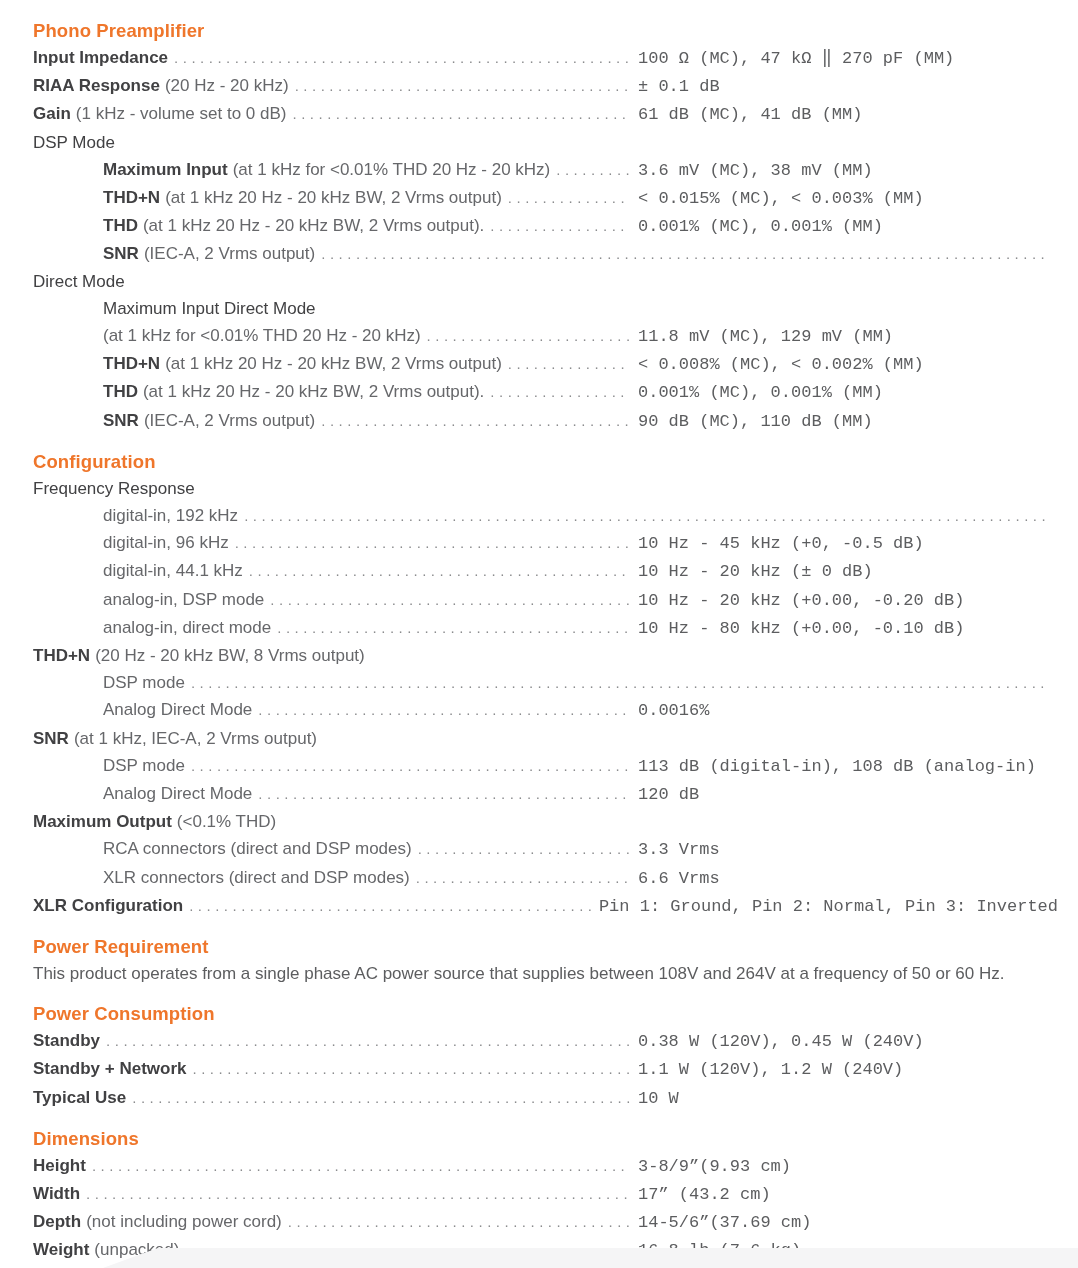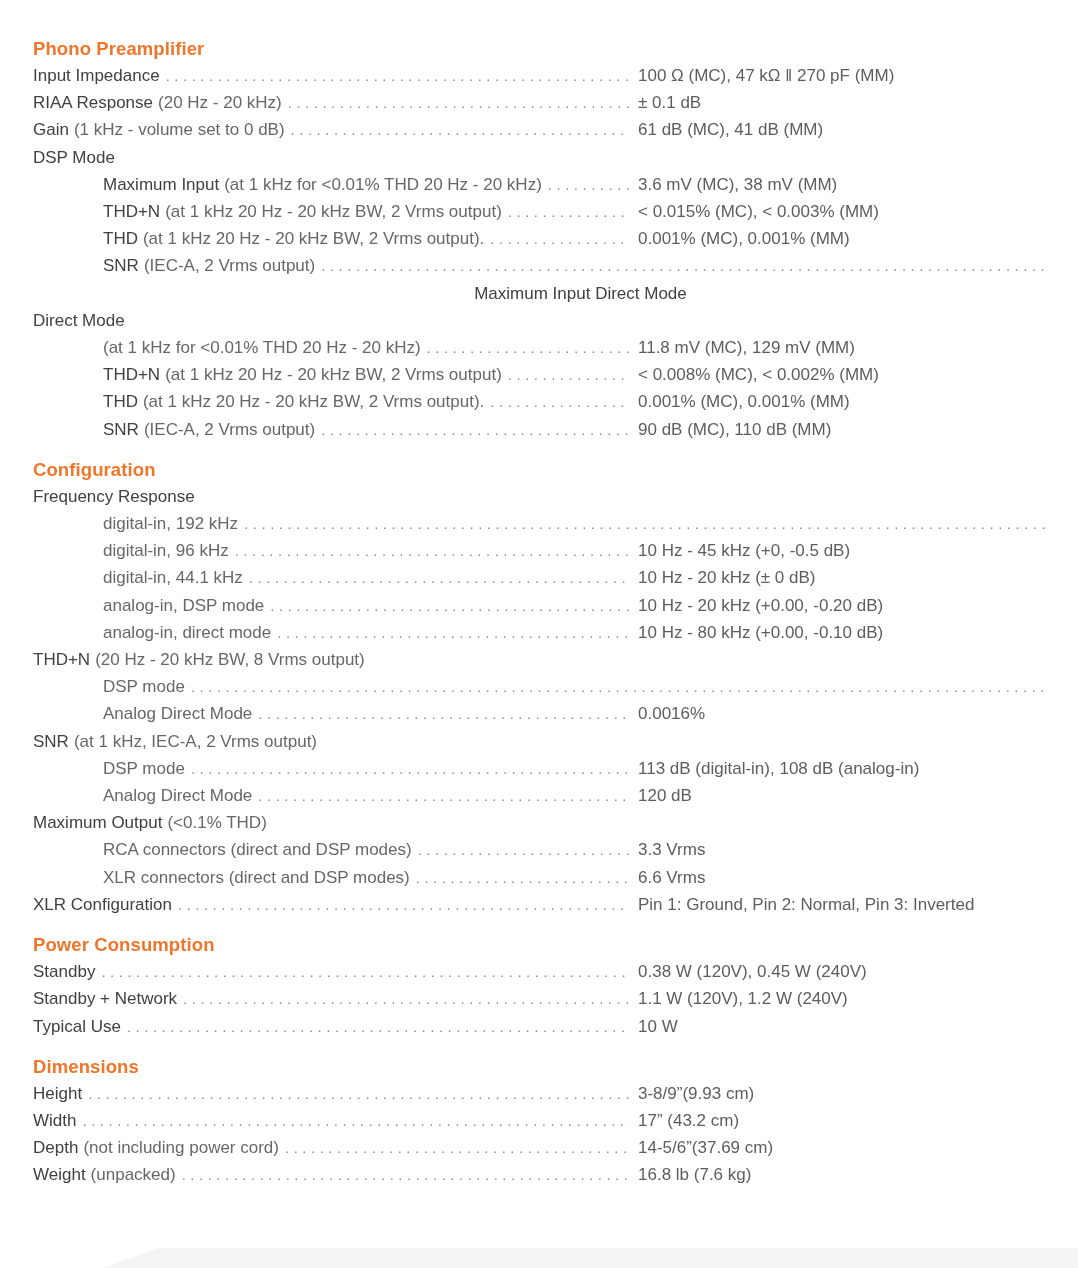--- a/index.html
+++ b/index.html
@@ -6,38 +6,38 @@
   body {
     width: 1078px;
     height: 1268px;
     background: #ffffff;
     font-family: "Liberation Sans", "DejaVu Sans", sans-serif;
     font-size: 17px;
     color: #414143;
     position: relative;
     overflow: hidden;
   }
-  #sheet { padding: 35px 20px 0 33px; }
+  #sheet { padding: 17px 20px 0 33px; }
   .sec-heading {
     font-size: 18.5px;
     line-height: 27px;
     margin: 13px 0 0 0;
     font-weight: 700;
     color: var(--accent, #EF762B);
     letter-spacing: 0.1px;
   }
   section:first-child .sec-heading { margin-top: 0; }
   .row {
     display: flex;
     align-items: baseline;
     line-height: 27.2px;
   }
-  .ind1 { padding-left: 70px; justify-content: center; }
+  .ind1 { padding-left: 70px; }
   .lbl { white-space: nowrap; }
-  .lbl-bold  { font-weight: 400; color: var(--label, #414143); }
+  .lbl-bold  { font-weight: 700; color: var(--label, #414143); }
   .lbl-plain { font-weight: 400; color: var(--label, #3E3E40); }
   .lbl-gray  { font-weight: 400; color: var(--muted, #66676A); }
   .note {
     color: var(--muted, #66676A);
     margin-left: 5px;
     white-space: nowrap;
   }
   .note:first-child { margin-left: 0; }
   .dots {
     flex: 1 1 auto;
@@ -48,20 +48,21 @@
     letter-spacing: 4.5px;
     font-size: 15px;
   }
   .dots::after {
     content: "...........................................................................................................................................";
   }
   .value {
     flex: 0 0 420px;
     color: var(--value, #5C5D5F);
     white-space: nowrap;
+    font-family: Liberation Mono, monospace;
   }
   .para {
     margin: 0;
     line-height: 27px;
     color: var(--value, #5C5D5F);
     white-space: nowrap;
   }
   .footer-bar {
     position: absolute;
     left: 103px;
@@ -114,25 +115,25 @@
         <span class="lbl lbl-bold">THD</span>
         <span class="note">(at 1 kHz 20 Hz - 20 kHz BW, 2 Vrms output).</span>
         <span class="dots"></span>
         <span class="value">0.001% (MC), 0.001% (MM)</span>
       </div>
       <div class="row ind1">
         <span class="lbl lbl-bold">SNR</span>
         <span class="note">(IEC-A, 2 Vrms output)</span>
         <span class="dots"></span>
       </div>
+      <div class="row">
+        <span class="lbl lbl-plain">Direct Mode</span>
+      </div>
       <div class="row ind1">
         <span class="lbl lbl-plain">Maximum Input Direct Mode</span>
-      </div>
-      <div class="row">
-        <span class="lbl lbl-plain">Direct Mode</span>
       </div>
       <div class="row ind1">
         <span class="note">(at 1 kHz for &lt;0.01% THD 20 Hz - 20 kHz)</span>
         <span class="dots"></span>
         <span class="value">11.8 mV (MC), 129 mV (MM)</span>
       </div>
       <div class="row ind1">
         <span class="lbl lbl-bold">THD+N</span>
         <span class="note">(at 1 kHz 20 Hz - 20 kHz BW, 2 Vrms output)</span>
         <span class="dots"></span>
@@ -219,20 +220,24 @@
       <div class="row ind1">
         <span class="lbl lbl-gray">XLR connectors (direct and DSP modes)</span>
         <span class="dots"></span>
         <span class="value">6.6 Vrms</span>
       </div>
       <div class="row">
         <span class="lbl lbl-bold">XLR Configuration</span>
         <span class="dots"></span>
         <span class="value">Pin 1: Ground, Pin 2: Normal, Pin 3: Inverted</span>
       </div>
+    </section>
+    <section>
+      <h2 class="sec-heading">Power Requirement</h2>
+      <p class="para">This product operates from a single phase AC power source that supplies between 108V and 264V at a frequency of 50 or 60 Hz.</p>
     </section>
     <section>
       <h2 class="sec-heading">Power Consumption</h2>
       <div class="row">
         <span class="lbl lbl-bold">Standby</span>
         <span class="dots"></span>
         <span class="value">0.38 W (120V), 0.45 W (240V)</span>
       </div>
       <div class="row">
         <span class="lbl lbl-bold">Standby + Network</span>

